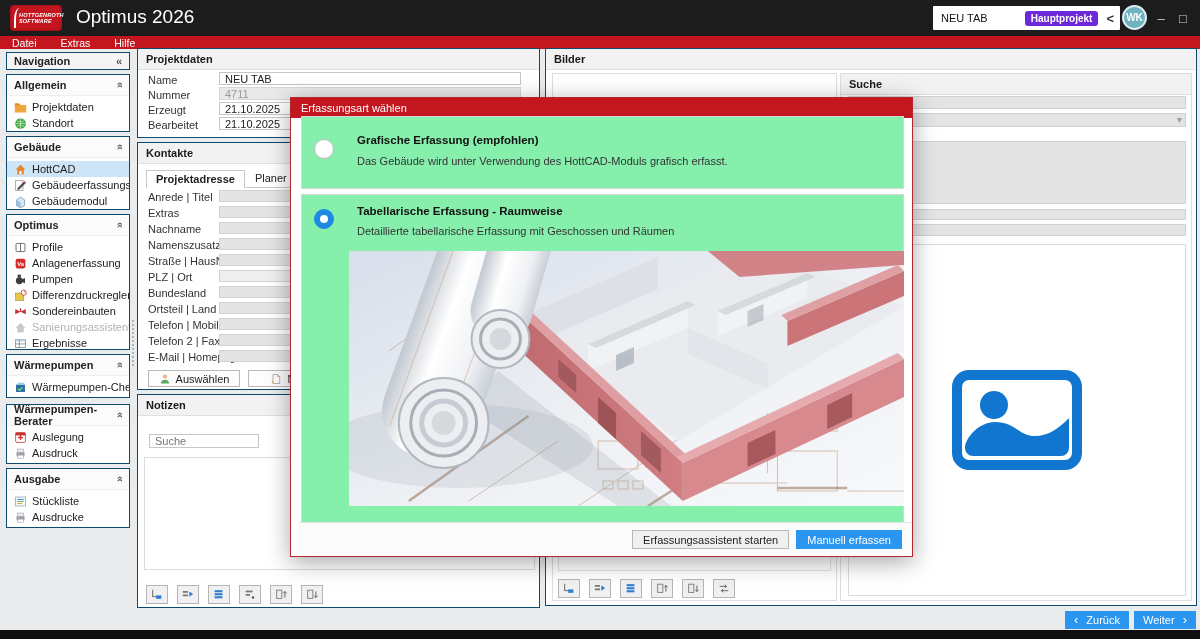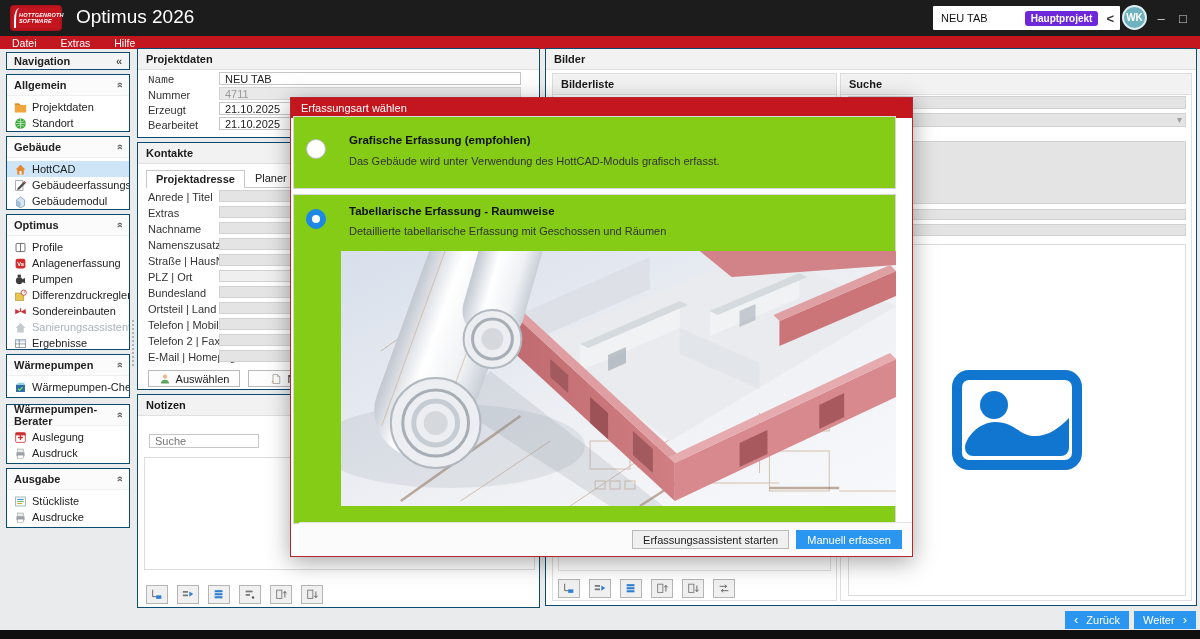--- a/index.html
+++ b/index.html
@@ -42,21 +42,21 @@
   .tab.active{background:#fff;border-color:#c9c9c9;font-weight:bold;position:relative;top:1px;}
   .btn{display:inline-flex;align-items:center;justify-content:center;gap:5px;font-size:11px;background:#fdfdfd;
        border:1px solid #b9b9b9;color:#222;cursor:pointer;font-family:"Liberation Sans",sans-serif;}
   .btn-blue{background:#2b96f0;border:1px solid #2b96f0;color:#fff;}
   .tbtn{width:20px;height:17px;background:#f0f0f0;border:1px solid #b5b5b5;display:flex;align-items:center;justify-content:center;cursor:pointer;}
   .dots{width:3px;display:flex;flex-direction:column;gap:2px;align-items:center;}
   .dots i{width:2px;height:2px;background:#9aa0a6;border-radius:50%;}
   
   .modal{left:290px;top:97px;width:623px;height:460px;background:#fff;border:1px solid #b3272e;box-shadow:0 5px 22px rgba(0,0,0,.35);z-index:50;}
   .modal-title{height:20px;background:#c4161f;color:#fff;display:flex;align-items:center;padding:0 10px;font-size:11px;}
-  .opt{position:absolute;left:2px;width:601px;background:#84cc16;border:1px solid #d6d6d6;}
+  .opt{position:absolute;left:10px;width:601px;background:#86efac;border:1px solid #d6d6d6;}
   .radio{position:absolute;left:12px;width:18px;height:18px;border-radius:50%;border:1px solid #bcbcbc;background:#fff;cursor:pointer;}
   .radio.on{background:#1e88e5;border-color:#1e88e5;}
   .radio.on:after{content:"";position:absolute;left:5px;top:5px;width:8px;height:8px;border-radius:50%;background:#fff;}
   .opt-title{position:absolute;left:55px;font-weight:bold;font-size:11.5px;color:#111;}
   .opt-desc{position:absolute;left:55px;font-size:11px;color:#333;}
   .footer-btnrow{position:absolute;left:8px;right:0;bottom:0;height:33px;border-top:1px solid #e3e3e3;background:#fbfbfb;
                  display:flex;align-items:center;justify-content:flex-end;gap:7px;padding:0 10px;}
   .navbtn{display:inline-flex;align-items:center;justify-content:center;gap:8px;font-size:11px;color:#fff;background:#2b96f0;cursor:pointer;}
   .navbtn .c{font-size:13px;line-height:10px;}
   .blackbar{left:0;top:630px;width:1200px;height:9px;background:#0f0f0f;}
@@ -277,21 +277,21 @@
       <i></i>
       <i></i>
       <i></i>
       <i></i>
       <i></i>
       <i></i>
   </div>
 
   <div class="ab card" style="left:137px;top:48px;width:403px;height:90px;">
     <div class="card-h">Projektdaten</div>
-    <div class="ab lbl" style="left:10px;top:25px;font-family:Liberation Mono, monospace;">Name</div>
+    <div class="ab lbl" style="left:10px;top:25px;">Name</div>
     <input class="ab inp" style="left: 81px; top: 23px; width: 302px; height: 13px;" value="NEU TAB">
     <div class="ab lbl" style="left:10px;top:40px;">Nummer</div>
     <input class="ab inp dis" style="left: 81px; top: 38px; width: 302px; height: 13px;" disabled="" value="4711">
     <div class="ab lbl" style="left:10px;top:55px;">Erzeugt</div>
     <input class="ab inp" style="left: 81px; top: 53px; width: 302px; height: 13px;" value="21.10.2025">
     <div class="ab lbl" style="left:10px;top:70px;">Bearbeitet</div>
     <input class="ab inp" style="left: 81px; top: 68px; width: 302px; height: 13px;" value="21.10.2025">
   </div>
 
   <div class="ab card" style="left:137px;top:142px;width:403px;height:248px;">
@@ -384,21 +384,20 @@
             <path d="M12.5 4v7m0 0l-2-2.2M12.5 11l2-2.2" stroke="#555" fill="none"></path>
           </svg>
         </div>
     </div>
   </div>
 
   <div class="ab card" style="left:545px;top:48px;width:652px;height:558px;">
     <div class="card-h">Bilder</div>
 
     <div class="ab card" style="left:6px;top:24px;width:285px;height:528px;border-color:#dedede;">
-      <div class="card-h">Bilderliste</div>
       <div class="ab" style="left:5px;top:24px;display:flex;align-items:center;gap:4px;">
         <svg width="13" height="13" viewBox="0 0 16 16">
             <path d="M2 3h12l-4.5 5v5l-3-1.5V8z" fill="none" stroke="#555"></path>
           </svg>
         <input class="inp" style="width: 78px; height: 13px;">
         <div class="tbtn" style="width:14px;height:14px;"></div>
         <div class="tbtn" style="width:14px;height:14px;"></div>
       </div>
       <div class="ab" style="left:5px;top:45px;width:273px;height:452px;background:#fff;border:1px solid #e2e2e2;"></div>
       <div class="ab" style="left:5px;top:505px;display:flex;gap:9px;">

